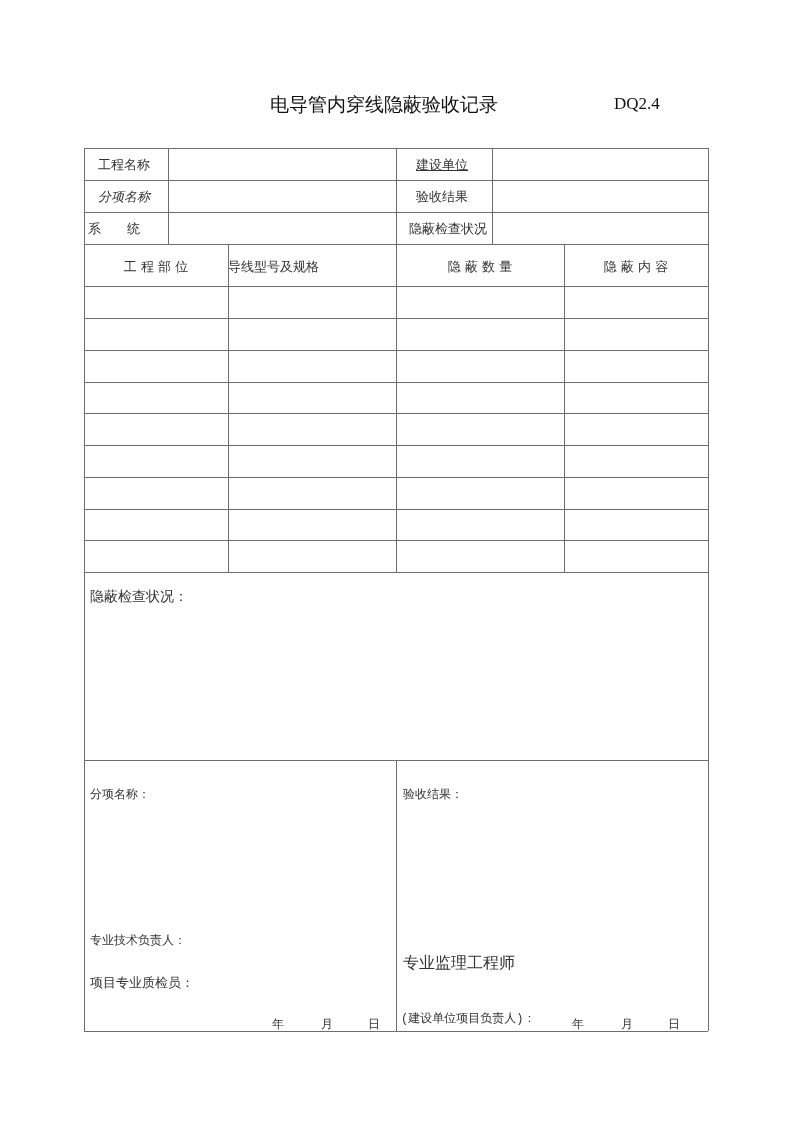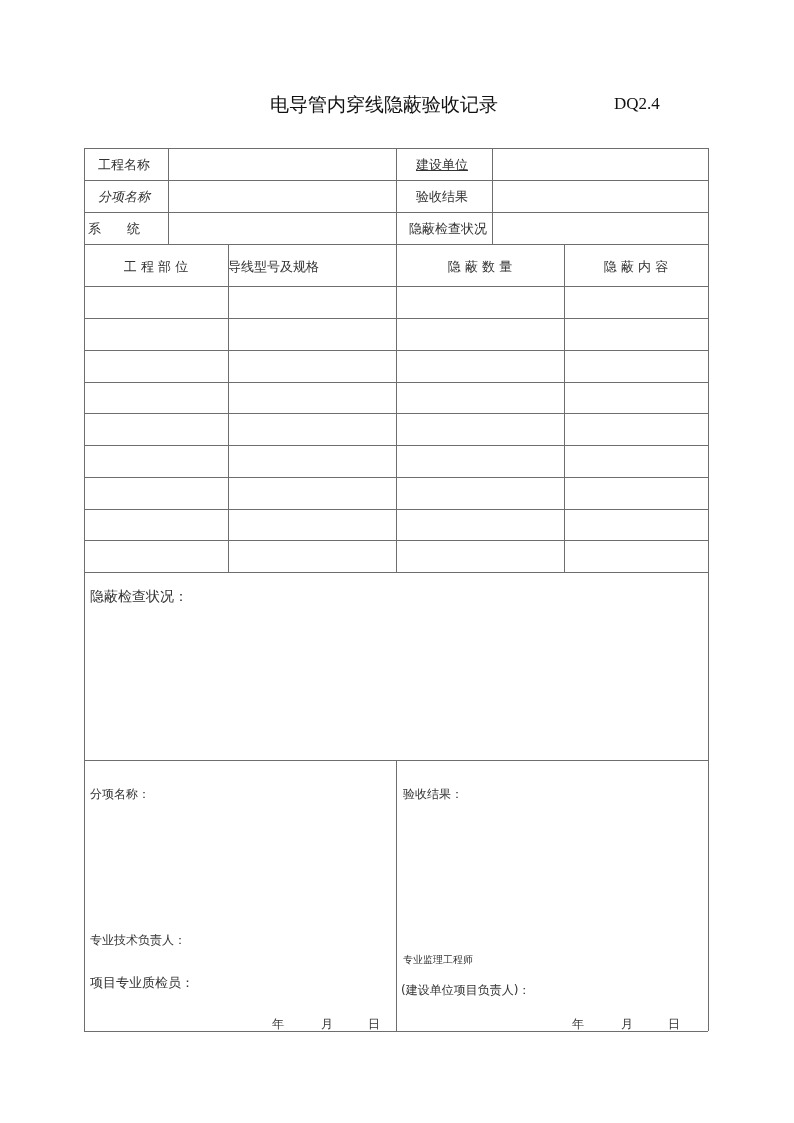--- a/index.html
+++ b/index.html
@@ -127,18 +127,18 @@
   <div class="cell-text" style="left:6px;top:638px;font-size:12px;">分项名称：</div>
   <div class="field" style="left:6px;top:660px;width:300px;height:120px;"></div>
   <div class="cell-text" style="left:6px;top:784px;font-size:12px;">专业技术负责人：</div>
   <div class="cell-text" style="left:6px;top:826px;font-size:13px;">项目专业质检员：</div>
   <div class="cell-text" style="left:188px;top:868px;font-size:12px;">年</div>
   <div class="cell-text" style="left:237px;top:868px;font-size:12px;">月</div>
   <div class="cell-text" style="left:284px;top:868px;font-size:12px;">日</div>
 
   <div class="cell-text" style="left:319px;top:638px;font-size:12px;">验收结果：</div>
   <div class="field" style="left:319px;top:660px;width:300px;height:120px;"></div>
-  <div class="cell-text" style="left:319px;top:805px;font-size:10px;">专业监理工程师</div>
-  <div class="cell-text" style="left:317px;top:834px;font-size:12px;">(建设单位项目负责人)：</div>
+  <div class="cell-text" style="left:319px;top:805px;font-size:16px;">专业监理工程师</div>
+  <div class="cell-text" style="left:317px;top:862px;font-size:12px;font-family:Liberation Mono, monospace;">(建设单位项目负责人)：</div>
   <div class="cell-text" style="left:488px;top:868px;font-size:12px;">年</div>
   <div class="cell-text" style="left:537px;top:868px;font-size:12px;">月</div>
   <div class="cell-text" style="left:584px;top:868px;font-size:12px;">日</div>
 </div>
 
 </body></html>

